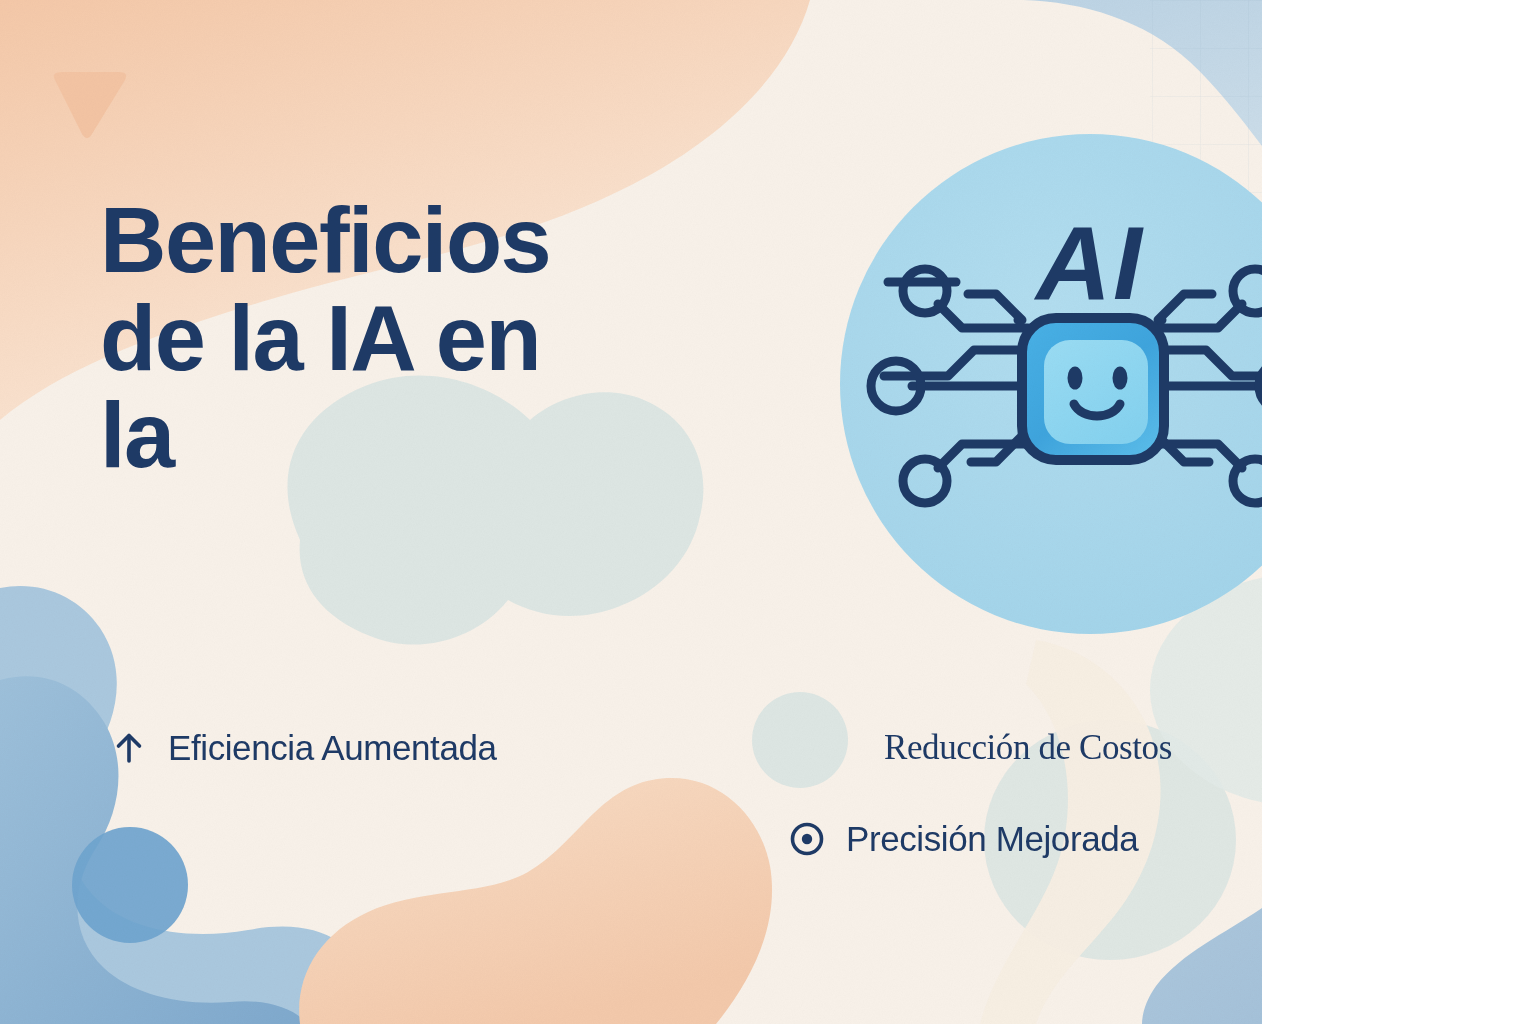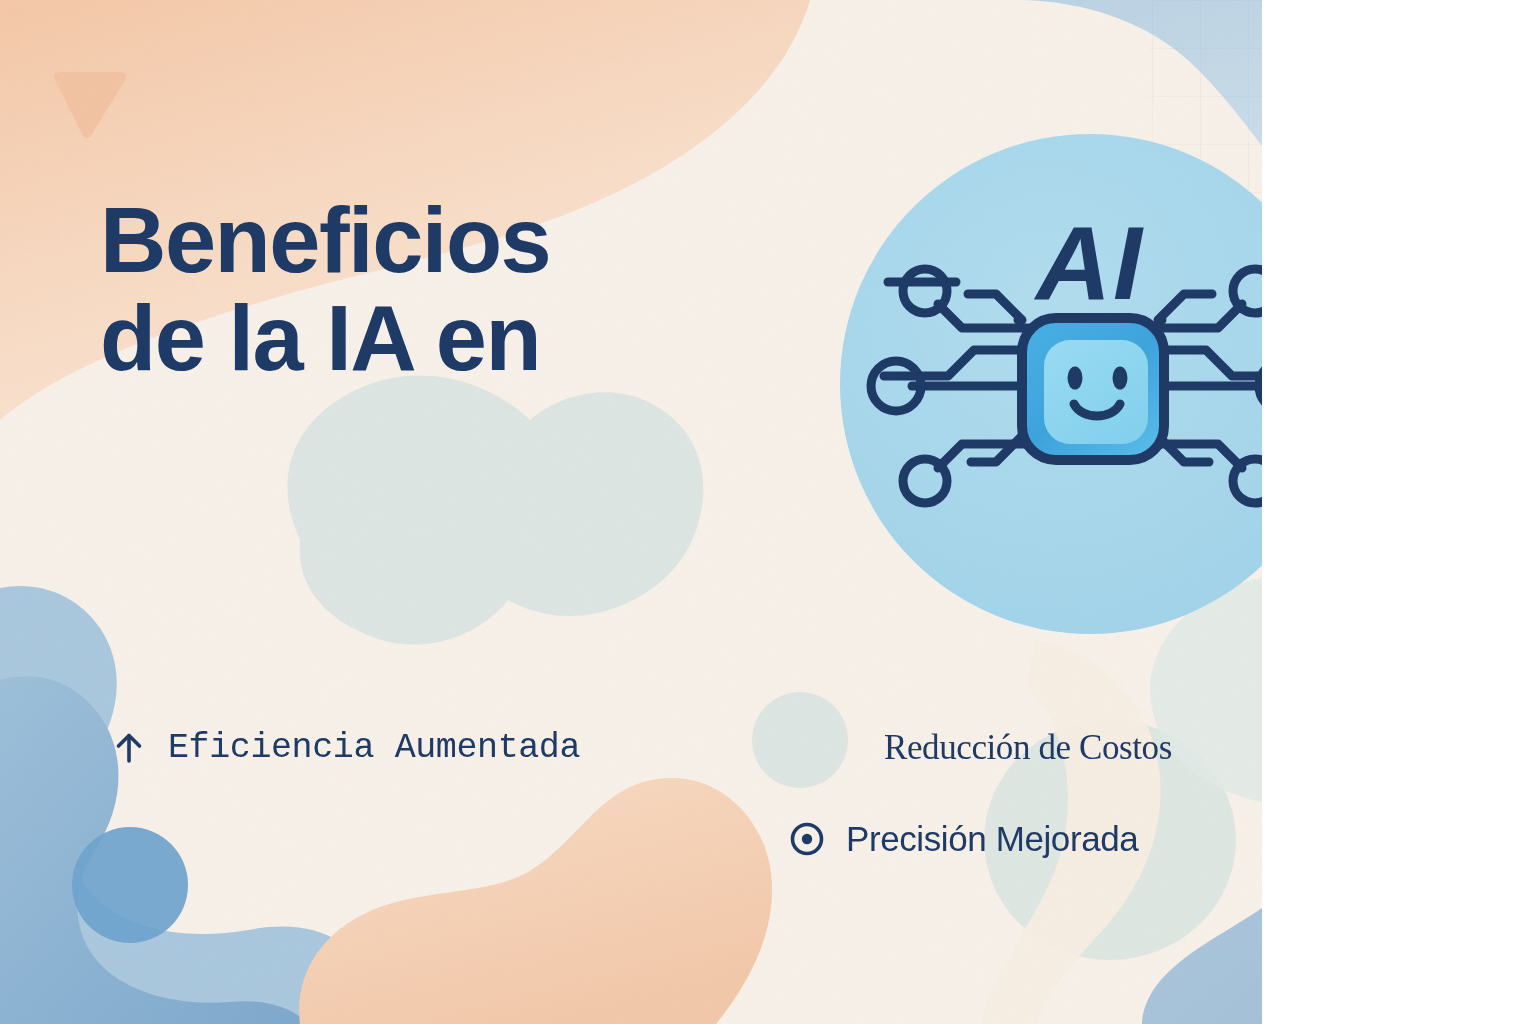--- a/index.html
+++ b/index.html
@@ -64,21 +64,21 @@
     white-space: nowrap;
   }
   .bullet-icon {
     width: 42px;
     height: 42px;
     flex: 0 0 42px;
     display: block;
   }
   .bullet-icon.empty { width: 0; flex-basis: 0; }
 
-  #bullet-efficiency { left: 108px; top: 727px; font-family: Liberation Mono, monospace; }
+  #bullet-efficiency { left: 108px; top: 727px; }
   #bullet-cost       { left: 866px; top: 727px; font-family: Liberation Serif, serif; }
   #bullet-precision  { left: 786px; top: 818px; justify-content: center; }
 
   
   #ai-illustration {
     position: absolute;
     left: 828px;
     top: 112px;
     width: 530px;
     height: 545px;
@@ -189,20 +189,21 @@
       </mask>
     </defs>
     <rect x="1150" y="0" width="386" height="400" fill="url(#gridPat)" mask="url(#gridMask)" opacity="0.5"></rect>
   </svg>
 
   <div class="layer-content">
 
     <div id="headline">
       <span class="hl-line">Beneficios</span>
       <span class="hl-line">de la IA en</span>
+      <span class="hl-line">la</span>
     </div>
 
     <div class="bullet" id="bullet-efficiency">
       <svg class="bullet-icon" viewBox="0 0 42 42">
         <g fill="none" stroke="#1e3a66" stroke-width="3.6" stroke-linecap="round" stroke-linejoin="round">
           <line x1="21" y1="34" x2="21" y2="9"></line>
           <polyline points="10.5,19 21,8.5 31.5,19"></polyline>
         </g>
       </svg>
       <span class="bullet-label">Eficiencia Aumentada</span>

